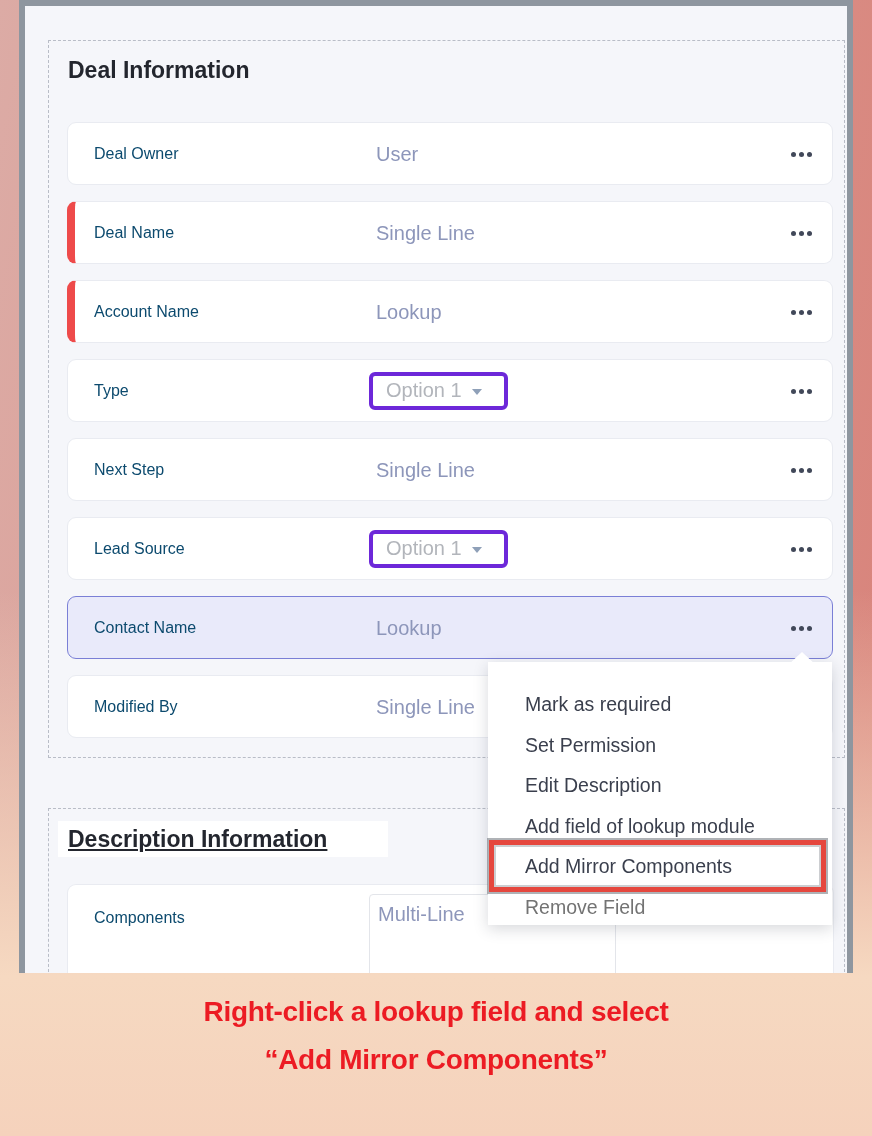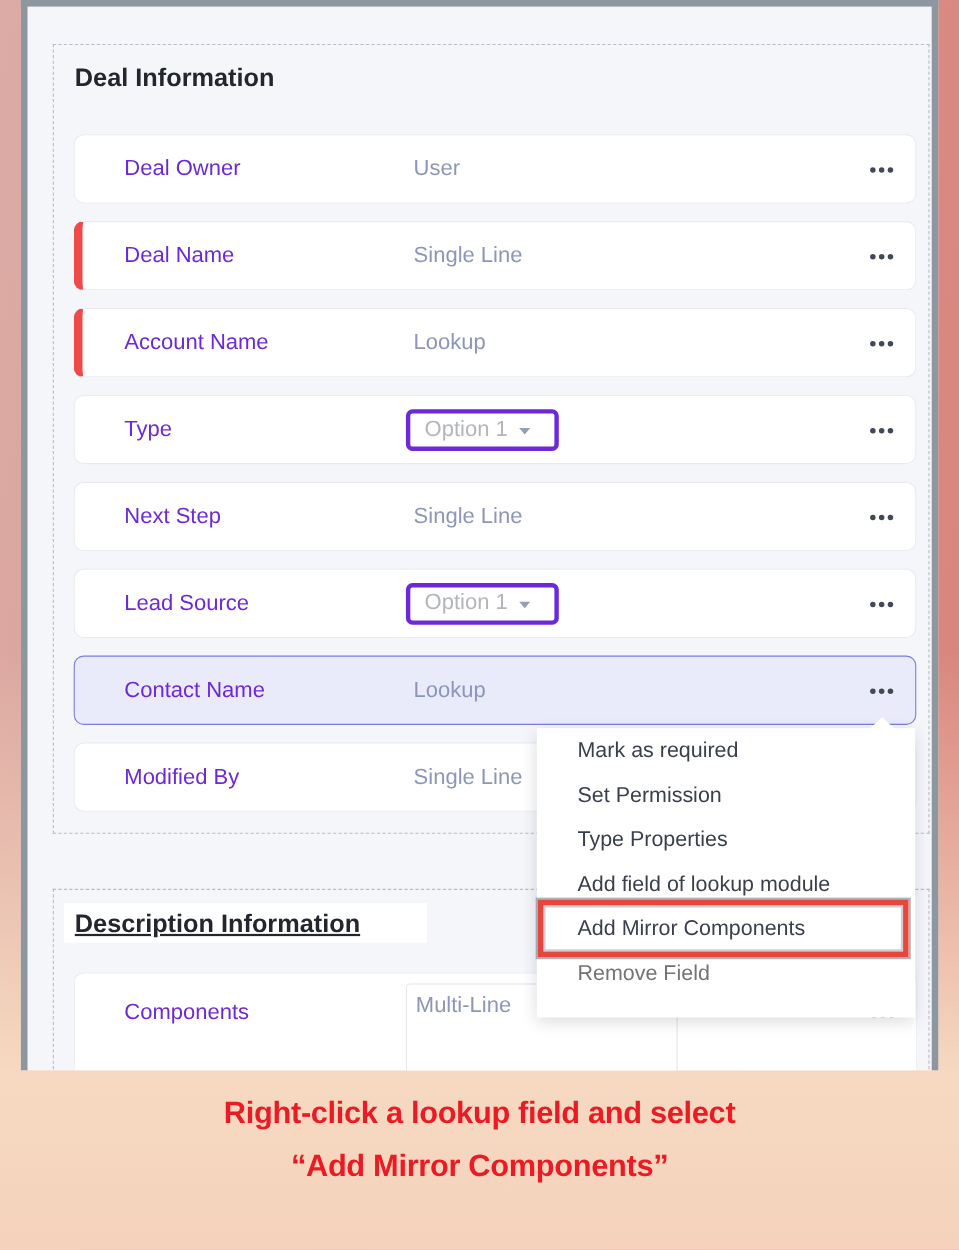--- a/index.html
+++ b/index.html
@@ -19,21 +19,21 @@
   .s2{left:23px;top:802px;width:797px;height:320px;border-bottom:none;}
   .sec-title{font-size:23px;font-weight:700;color:#23262e;margin:0;letter-spacing:0;}
   .s1 .sec-title{position:absolute;left:19px;top:16px;}
   .rows{position:absolute;left:18px;top:81px;right:11px;}
   .row{
     position:relative;height:63px;margin-bottom:16px;background:#fff;
     border:1px solid #e9ebf1;border-radius:9px;box-sizing:border-box;
   }
   .row.required{border-left:8px solid #ee4a4a;}
   .row.selected{background:#e9eafa;border:1.5px solid #7a7fd6;}
-  .flabel{position:absolute;left:26px;top:50%;transform:translateY(-50%);font-size:20px;color:#6d28d9;margin-left:19px;}
+  .flabel{position:absolute;left:26px;top:50%;transform:translateY(-50%);font-size:16px;color:#0c4a6e;}
   .required .flabel{left:19px;}
   .ftype{position:absolute;left:308px;top:50%;transform:translateY(-50%);font-size:20px;color:#8d96ba;}
   .required .ftype{left:301px;}
   .fselect{
     position:absolute;left:301px;top:50%;transform:translateY(-50%);
     height:38px;width:139px;box-sizing:border-box;border:4px solid #6d28d9;border-radius:6px;
     background:#fff;display:flex;align-items:center;padding-left:13px;
   }
   .opt{font-size:20px;color:#b2b5bb;}
   .caret{
@@ -55,21 +55,21 @@
     border:1px solid #e3e5ea;border-radius:4px;background:#fff;
   }
   .textarea-box .mtype{display:block;padding:8px 0 0 8px;font-size:20px;color:#8d96ba;}
   
   .menu-pointer{
     position:absolute;left:787px;top:652px;width:0;height:0;z-index:11;
     border-left:15px solid transparent;border-right:15px solid transparent;border-bottom:14px solid #fff;
   }
   .cmenu{
     position:absolute;left:488px;top:662px;width:344px;height:263px;background:#fff;
-    box-shadow:0 4px 14px rgba(40,45,60,.18);z-index:10;padding-top:0;box-sizing:border-box;
+    box-shadow:0 4px 14px rgba(40,45,60,.18);z-index:10;padding-top:22px;box-sizing:border-box;
   }
   .mi{position:relative;height:40.5px;line-height:40.5px;padding-left:37px;font-size:19.5px;color:#3a3f4d;cursor:pointer;white-space:nowrap;}
   .mi.danger{color:#737373;}
   .red-frame{
     position:absolute;left:1px;top:-6px;width:337px;height:52px;box-sizing:border-box;
     border:5px solid #e5473e;pointer-events:none;
     box-shadow:0 0 0 2px rgba(110,115,122,.55), inset 0 0 0 2px rgba(110,115,122,.35);
   }
   
   .caption{
@@ -156,21 +156,21 @@
     </div>
   </section>
 
 </div>
 
 <div class="menu-pointer"></div>
 
 <div class="cmenu">
   <div class="mi">Mark as required</div>
   <div class="mi">Set Permission</div>
-  <div class="mi">Type Properties</div>
+  <div class="mi">Edit Description</div>
   <div class="mi">Add field of lookup module</div>
   <div class="mi">
     <span>Add Mirror Components</span>
     <span class="red-frame"></span>
   </div>
   <div class="mi danger">Remove Field</div>
 </div>
 
 <div class="caption">
   <div>Right-click a lookup field and select</div>

